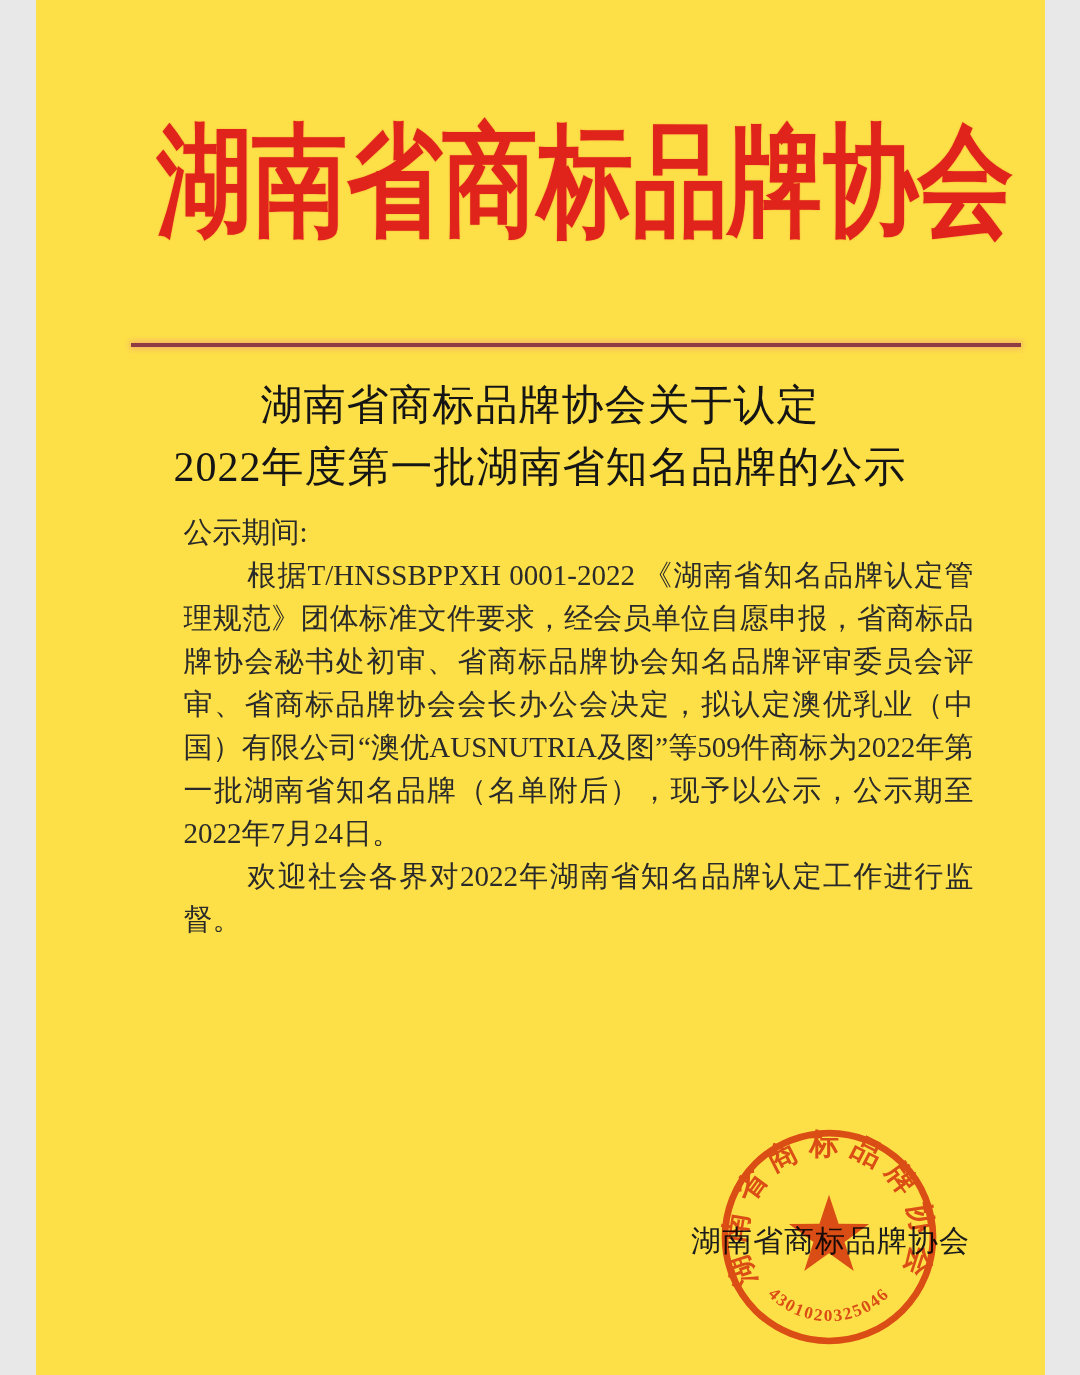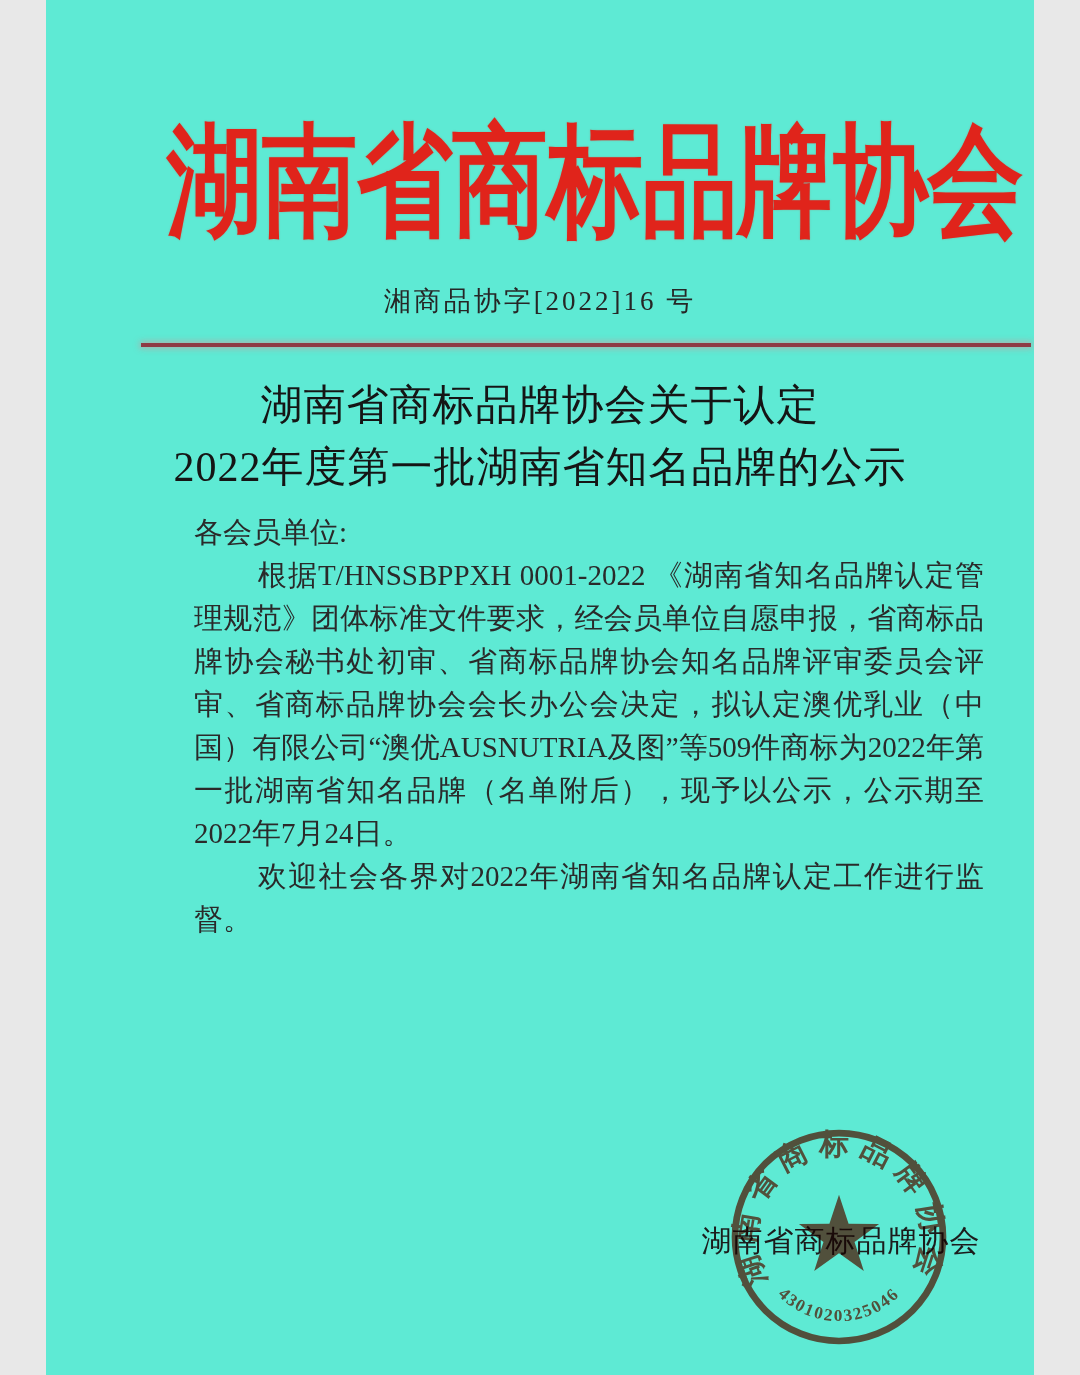--- a/index.html
+++ b/index.html
@@ -1,23 +1,24 @@
 <!DOCTYPE html>
 <html><head>
 <meta charset="utf-8">
 <style>
   html, body { margin: 0; padding: 0; background: #e8e8e8; }
   .page {
     position: relative;
     width: 988px;
     height: 1375px;
     margin: 0 auto;
-    background: #5eead4;
+    background: #fde047;
     overflow: hidden;
     font-family: "Liberation Serif", "DejaVu Serif", serif;
+    padding-left: 21px;
   }
 
   
   .org-header {
     position: absolute;
     top: 112px;
     left: 0;
     width: 100%;
     text-align: center;
     color: #e0241b;
@@ -130,31 +131,30 @@
 </style>
 </head>
 <body>
 
 <div class="page">
 
   <div class="org-header">
     <span class="org-header-inner">湖南省商标品牌协会</span>
   </div>
 
-  <div class="doc-number">湘商品协字[2022]16 号</div>
 
   <div class="divider"></div>
 
   <div class="doc-title">
     <div>湖南省商标品牌协会关于认定</div>
     <div>2022年度第一批湖南省知名品牌的公示</div>
   </div>
 
   <div class="body-text">
-    <p class="no-indent">各会员单位:</p>
+    <p class="no-indent">公示期间:</p>
     <p>根据T/HNSSBPPXH 0001-2022 《湖南省知名品牌认定管理规范》团体标准文件要求，经会员单位自愿申报，省商标品牌协会秘书处初审、省商标品牌协会知名品牌评审委员会评审、省商标品牌协会会长办公会决定，拟认定澳优乳业（中国）有限公司“澳优AUSNUTRIA及图”等509件商标为2022年第一批湖南省知名品牌（名单附后），现予以公示，公示期至2022年7月24日。</p>
     <p>欢迎社会各界对2022年湖南省知名品牌认定工作进行监督。</p>
   </div>
 
   <div class="sig-org">湖南省商标品牌协会</div>
 
 
   <svg class="seal" viewBox="0 0 240 240" aria-hidden="true">
     <circle cx="120" cy="120" r="108.5" fill="none" stroke="#d8402e" stroke-width="7"></circle>
     <path id="sealTopArc" d="M 44.7,163.5 A 87,87 0 1 1 195.3,163.5" fill="none"></path>

